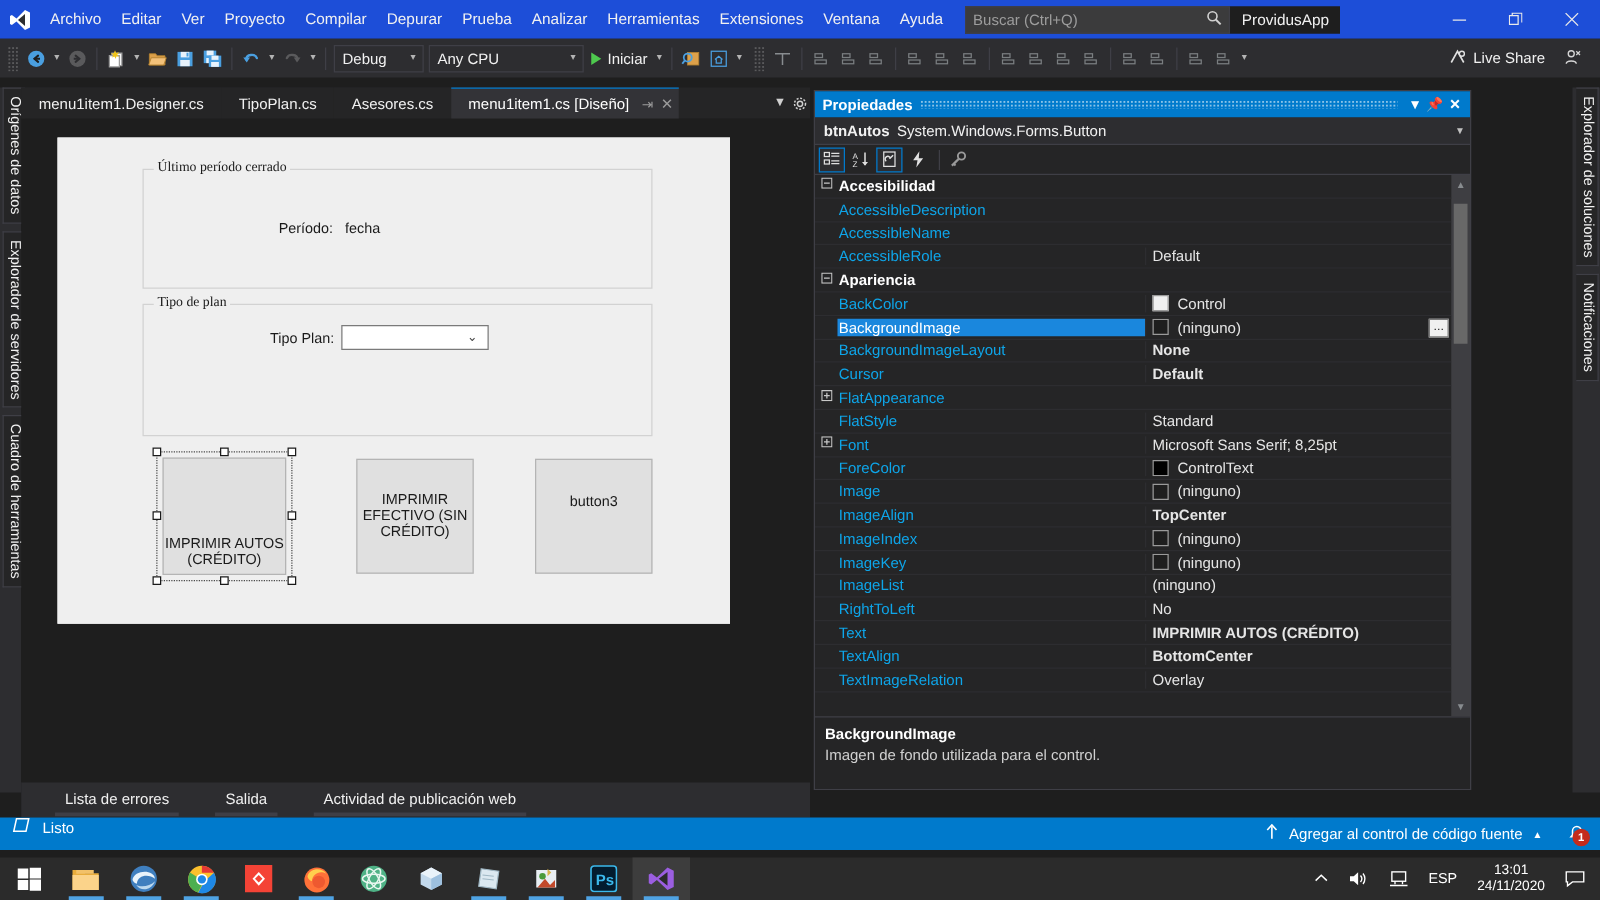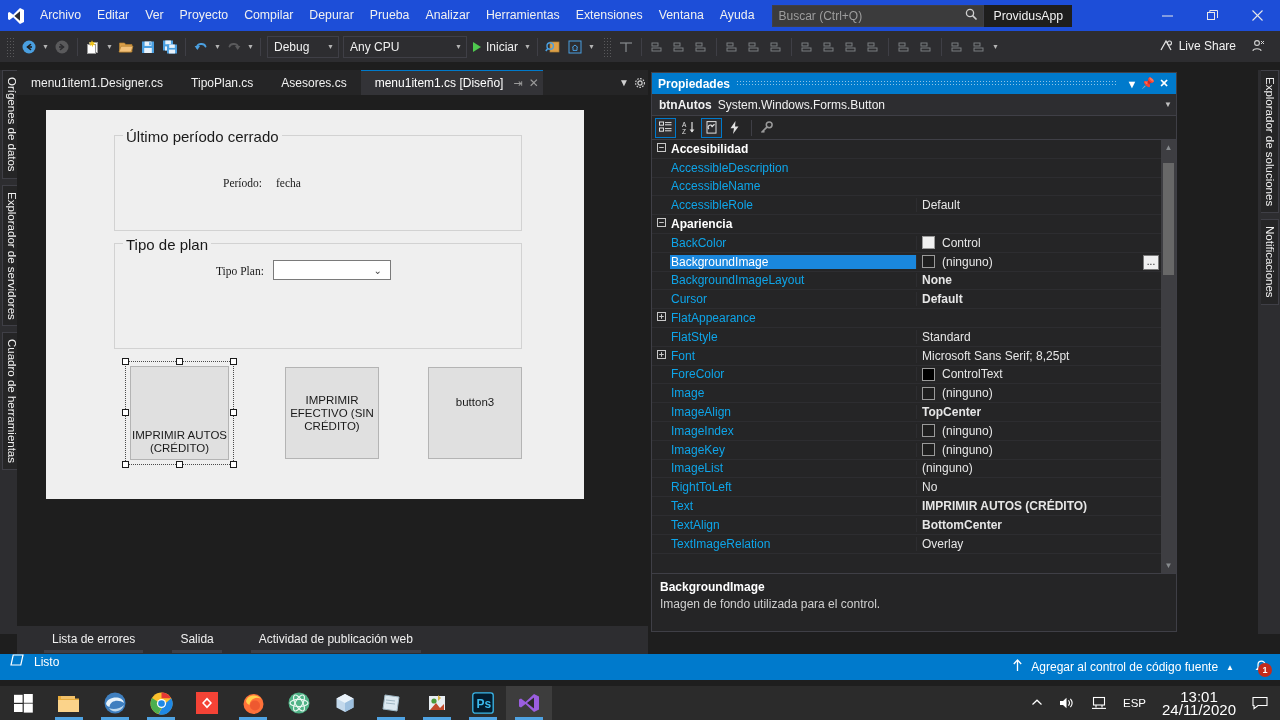--- a/index.html
+++ b/index.html
@@ -97,23 +97,23 @@
     position:absolute; left:17px; top:95px; width:631px; height:531px; background:#1e1e1e;
     overflow:hidden;
   }
   .winform {
     position:absolute; left:29px; top:15px; width:538px; height:389px;
     background:#efefef; border:1px solid #efefef;
   }
   .gbox { position:absolute; border:1px solid #d2d2d2; }
   .gbox > .legend {
     position:absolute; top:-8px; left:8px; background:#efefef; padding:0 3px;
-    color:#1a1a1a; font-size:15px; white-space:nowrap;
-  }
-  .fld-label { position:absolute; color:#1a1a1a; font-size:11.5px; white-space:nowrap;font-family:Liberation Serif, serif; }
+    color:#1a1a1a; font-size:11px; white-space:nowrap;font-family:Liberation Serif, serif;
+  }
+  .fld-label { position:absolute; color:#1a1a1a; font-size:11.5px; white-space:nowrap; }
   .combo-ctl {
     position:absolute; background:#fff; border:1px solid #7a7a7a;
     display:flex; align-items:center; justify-content:flex-end; padding-right:8px;
   }
   .combo-ctl .chev { color:#454545; font-size:10px; }
   .wbtn {
     position:absolute; background:#e0e0e0; border:1px solid #b4b4b4;
     display:flex; align-items:flex-end; justify-content:center;
     color:#1a1a1a; font-size:11.5px; text-align:center; line-height:13px; padding-bottom:4px;
   }
@@ -220,21 +220,21 @@
   
   .taskbar {
     position:absolute; left:0; top:686px; width:1280px; height:34px; background:#2b2b2b;
     display:flex; align-items:center;
   }
   .tk { width:46px; height:34px; display:flex; align-items:center; justify-content:center; position:relative; }
   .tk.active { background:#3d3d3d; }
   .tk .ind { position:absolute; bottom:0; left:9px; width:28px; height:3px; background:#4fa3e3; }
   .tray { margin-left:auto; display:flex; align-items:center; height:34px; padding-right:4px; color:#fff; }
   .tray .ti { padding:0 8px; display:flex; align-items:center; justify-content:center; height:34px; font-size:11.5px; }
-  .clock { text-align:center; line-height:13px; font-size:15px; padding:0 8px; }
+  .clock { text-align:center; line-height:13px; font-size:11px; padding:0 8px; }
 </style>
 </head>
 <body>
 
 <div id="app">
 
   <div class="menubar">
     <div class="vs-logo">
       <svg width="18" height="18" viewBox="0 0 18 18">
         <path d="M13 1 L17 3 L17 15 L13 17 L6.2 10.2 L2.5 13 L1 12.2 L1 5.8 L2.5 5 L6.2 7.8 Z" fill="#ffffff"></path>

